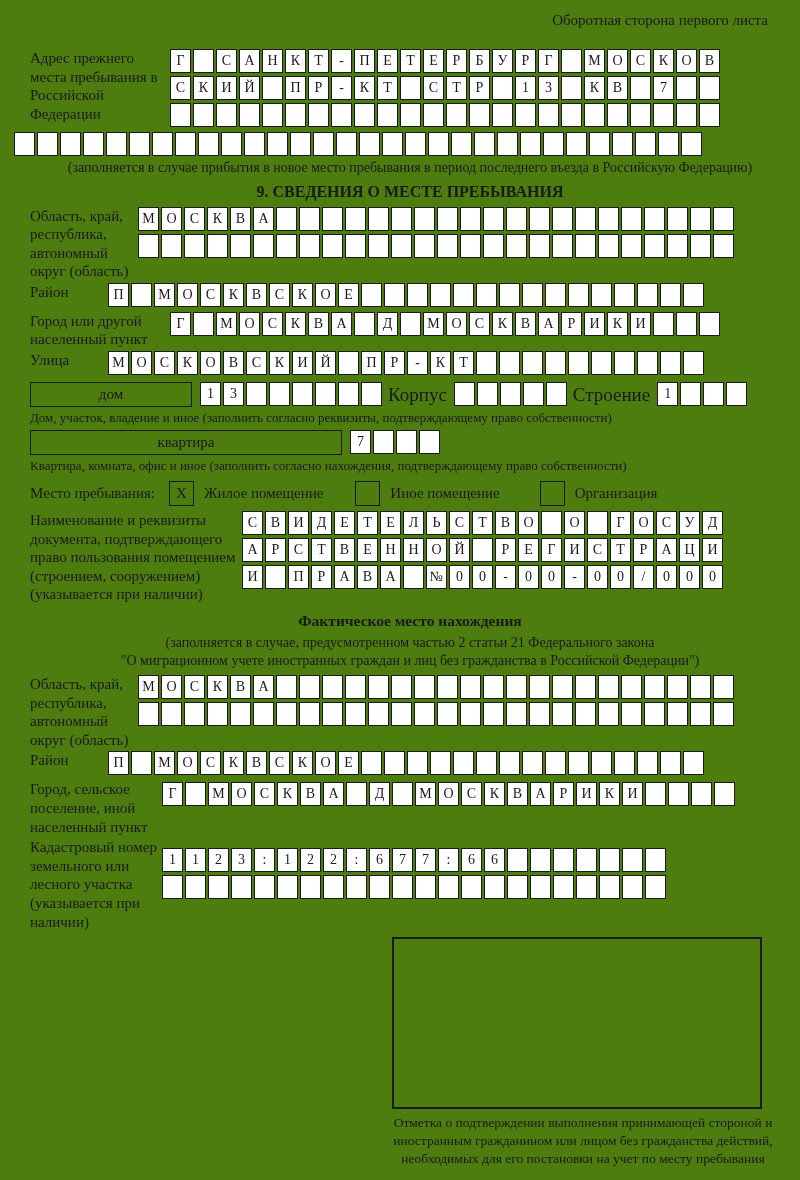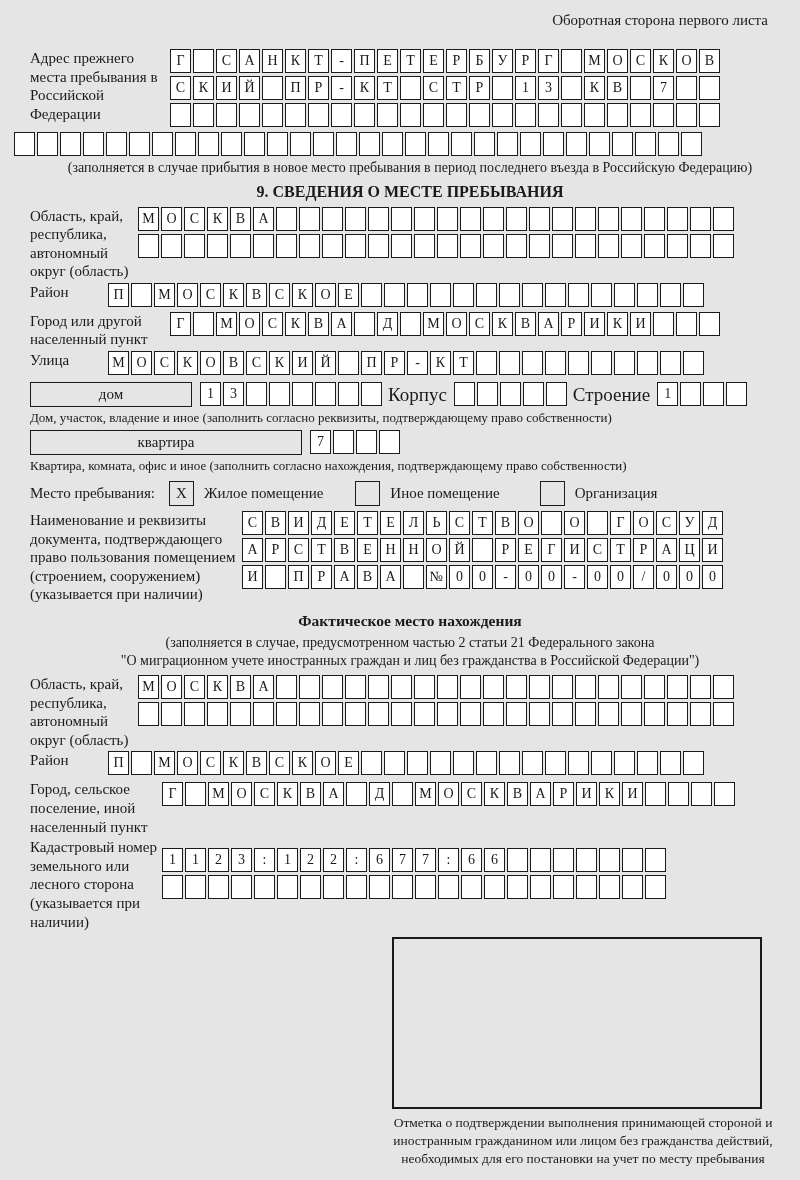--- a/index.html
+++ b/index.html
@@ -1,19 +1,19 @@
 <!DOCTYPE html>
 <html><head>
 <meta charset="utf-8">
 <style>
   html,body{margin:0;padding:0;background:#fff;}
   .page{
     position:relative;
     width:800px;height:1180px;
-    background:#e5e5e5;color:#1a1a1a;
+    background:#4d7c0f;color:#1a1a1a;
     font-family:"Liberation Serif","DejaVu Serif",serif;
     overflow:hidden;
     box-sizing:border-box;
     padding:12px 10px 0 30px;
   }
   .hdr{ text-align:right; padding-right:22px; font-size:15px; }
   .frow{ display:flex; align-items:flex-start; }
   .lbl{ font-size:15px; line-height:1.24; flex:0 0 auto; }
   .w78{width:78px;} .w108{width:108px;} .w132{width:132px;} .w140{width:140px;} .w210{width:212px;}
   .cellcol{ flex:1 1 auto; }
@@ -27,21 +27,21 @@
   }
   .note{ font-size:14px; line-height:1.25; }
   .center{ text-align:center; }
   .h2{ text-align:center; font-weight:bold; font-size:16px; margin:6px 0 6px 0; }
   .h3{ text-align:center; font-weight:bold; font-size:15.5px; margin:8px 0 4px 0; }
   .bigbox{
     display:inline-block; box-sizing:border-box; height:25px; border:1.5px solid #1a1a1a;
     text-align:center; font-size:15px; line-height:22px; vertical-align:middle; margin-right:8px;
   }
   .bb-dom{ width:162px; }
-  .bb-kv{ width:272px; }
+  .bb-kv{ width:312px; }
   .inlinelbl{ font-size:19px; vertical-align:middle; margin:0 7px 0 4px; display:inline-block; }
   .houserow{ margin-top:4px; height:27px; white-space:nowrap; }
   .fieldnote{ font-size:13px; margin:1px 0 3px 0; }
   .cbrow{ margin-top:5px; height:28px; display:flex; align-items:center; font-size:15px; }
   .cb{
     display:inline-block; box-sizing:border-box; width:25px; height:25px;
     border:1.5px solid #1a1a1a; text-align:center; font-size:15px; line-height:22px;
     margin:0 10px 0 14px;
   }
   .cbnote{ width:330px; margin-left:150px; text-align:center; font-size:13px; }
@@ -139,21 +139,21 @@
     <div class="lbl w78">Район</div>
     <div class="cellrow"><span class="cell">П</span><span class="cell"></span><span class="cell">М</span><span class="cell">О</span><span class="cell">С</span><span class="cell">К</span><span class="cell">В</span><span class="cell">С</span><span class="cell">К</span><span class="cell">О</span><span class="cell">Е</span><span class="cell"></span><span class="cell"></span><span class="cell"></span><span class="cell"></span><span class="cell"></span><span class="cell"></span><span class="cell"></span><span class="cell"></span><span class="cell"></span><span class="cell"></span><span class="cell"></span><span class="cell"></span><span class="cell"></span><span class="cell"></span><span class="cell"></span></div>
   </div>
 
   <div class="frow mt2">
     <div class="lbl w132">Город, сельское поселение, иной населенный пункт</div>
     <div class="cellrow" style="margin-top:2px"><span class="cell">Г</span><span class="cell"></span><span class="cell">М</span><span class="cell">О</span><span class="cell">С</span><span class="cell">К</span><span class="cell">В</span><span class="cell">А</span><span class="cell"></span><span class="cell">Д</span><span class="cell"></span><span class="cell">М</span><span class="cell">О</span><span class="cell">С</span><span class="cell">К</span><span class="cell">В</span><span class="cell">А</span><span class="cell">Р</span><span class="cell">И</span><span class="cell">К</span><span class="cell">И</span><span class="cell"></span><span class="cell"></span><span class="cell"></span><span class="cell"></span></div>
   </div>
 
   <div class="frow mt2">
-    <div class="lbl w132">Кадастровый номер земельного или лесного сторона (указывается при наличии)</div>
+    <div class="lbl w132">Кадастровый номер земельного или лесного участка (указывается при наличии)</div>
     <div class="cellcol rowsoffset">
       <div class="cellrow"><span class="cell">1</span><span class="cell">1</span><span class="cell">2</span><span class="cell">3</span><span class="cell">:</span><span class="cell">1</span><span class="cell">2</span><span class="cell">2</span><span class="cell">:</span><span class="cell">6</span><span class="cell">7</span><span class="cell">7</span><span class="cell">:</span><span class="cell">6</span><span class="cell">6</span><span class="cell"></span><span class="cell"></span><span class="cell"></span><span class="cell"></span><span class="cell"></span><span class="cell"></span><span class="cell"></span></div>
       <div class="cellrow"><span class="cell"></span><span class="cell"></span><span class="cell"></span><span class="cell"></span><span class="cell"></span><span class="cell"></span><span class="cell"></span><span class="cell"></span><span class="cell"></span><span class="cell"></span><span class="cell"></span><span class="cell"></span><span class="cell"></span><span class="cell"></span><span class="cell"></span><span class="cell"></span><span class="cell"></span><span class="cell"></span><span class="cell"></span><span class="cell"></span><span class="cell"></span><span class="cell"></span></div>
     </div>
   </div>
 
   <div class="markwrap">
     <div class="markbox"></div>
     <div class="markcap">Отметка о подтверждении выполнения принимающей стороной и иностранным гражданином или лицом без гражданства действий, необходимых для его постановки на учет по месту пребывания</div>
   </div>

